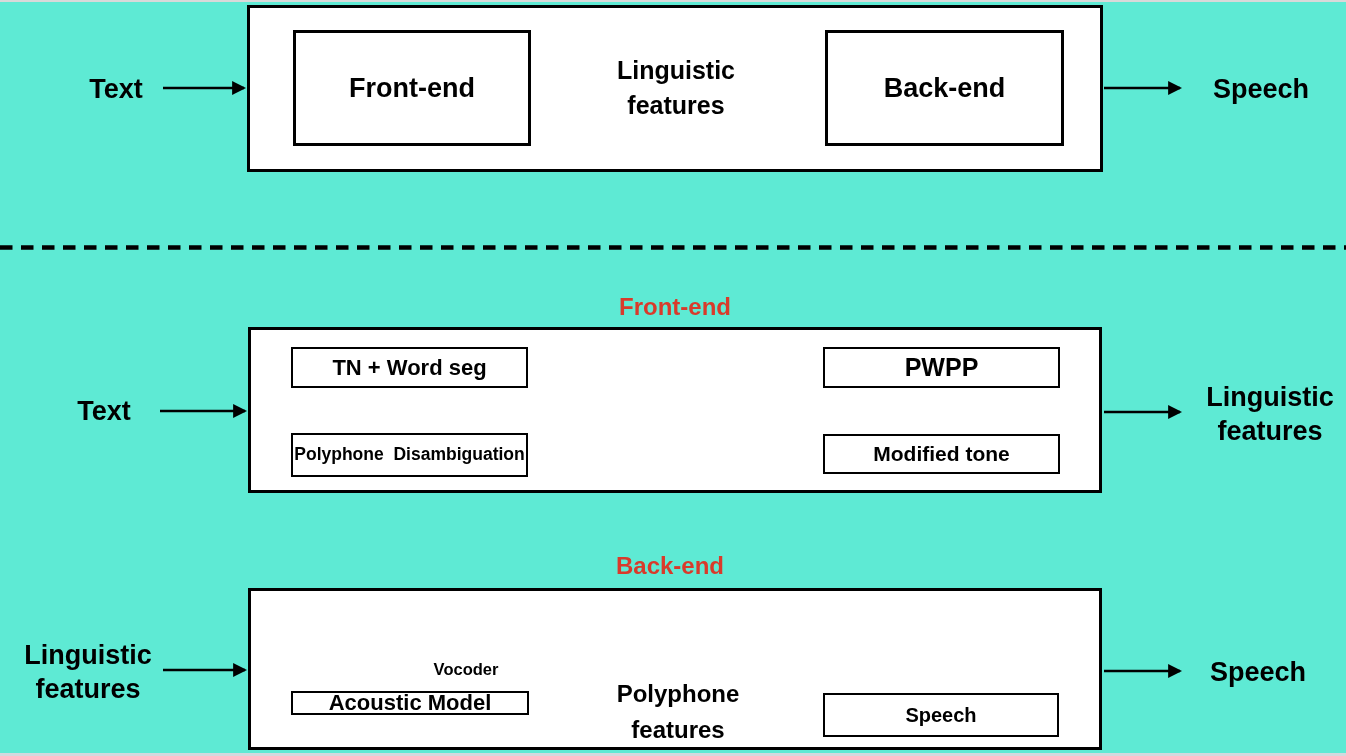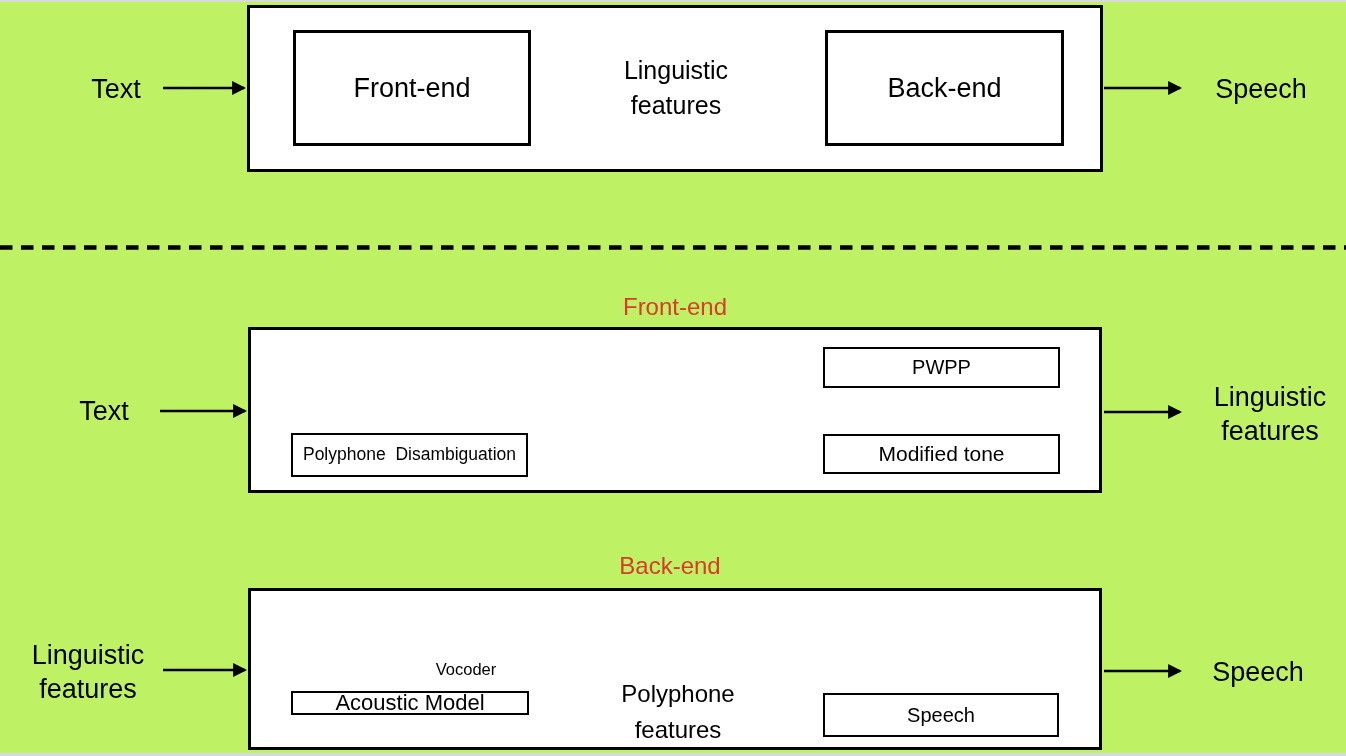--- a/index.html
+++ b/index.html
@@ -1,21 +1,21 @@
 <!DOCTYPE html>
 <html style="--accent: #d93a2b;"><head>
 <meta charset="utf-8">
 <style>
   html,body { margin:0; padding:0; background:#ffffff; }
   .stage {
     position:relative;
     width:1346px; height:756px;
-    background:#bef264;
+    background:#5eead4;
     font-family:"Liberation Sans", sans-serif;
-    font-weight:normal;
+    font-weight:bold;
     color:#000;
     overflow:hidden;
   }
   .edge-top, .edge-bottom {
     position:absolute; left:0; width:1346px; height:2px;
     background:#d9d9d9;
   }
   .edge-top { top:0; }
   .edge-bottom { top:753px; background:#d3d9de; height:3px; }
 
@@ -94,26 +94,29 @@
   </div>
 
   <div class="label" style="left:1261px; top:89px; font-size:27px;">Speech</div>
 
   <div class="label title" style="left:675px; top:307px; font-size:24px;">Front-end</div>
 
   <div class="box" style="left:248px; top:327px; width:854px; height:166px;"></div>
 
   <div class="label" style="left:104px; top:411px; font-size:27px;">Text</div>
 
+  <div class="box thin" style="left:291px; top:347px; width:237px; height:41px; font-size:22px;">
+    <span>TN + Word seg</span>
+  </div>
 
   <div class="box thin" style="left:291px; top:433px; width:237px; height:44px; font-size:17.5px;">
     <span class="label pre" style="position:static; transform:none;">Polyphone  Disambiguation</span>
   </div>
 
-  <div class="box thin" style="left:823px; top:347px; width:237px; height:41px; font-size:20px;">
+  <div class="box thin" style="left:823px; top:347px; width:237px; height:41px; font-size:25px;">
     <span>PWPP</span>
   </div>
 
   <div class="box thin" style="left:823px; top:434px; width:237px; height:40px; font-size:21px;">
     <span>Modified tone</span>
   </div>
 
   <div class="label" style="left:1270px; top:397px; font-size:27px;">Linguistic</div>
   <div class="label" style="left:1270px; top:431px; font-size:27px;">features</div>
 

